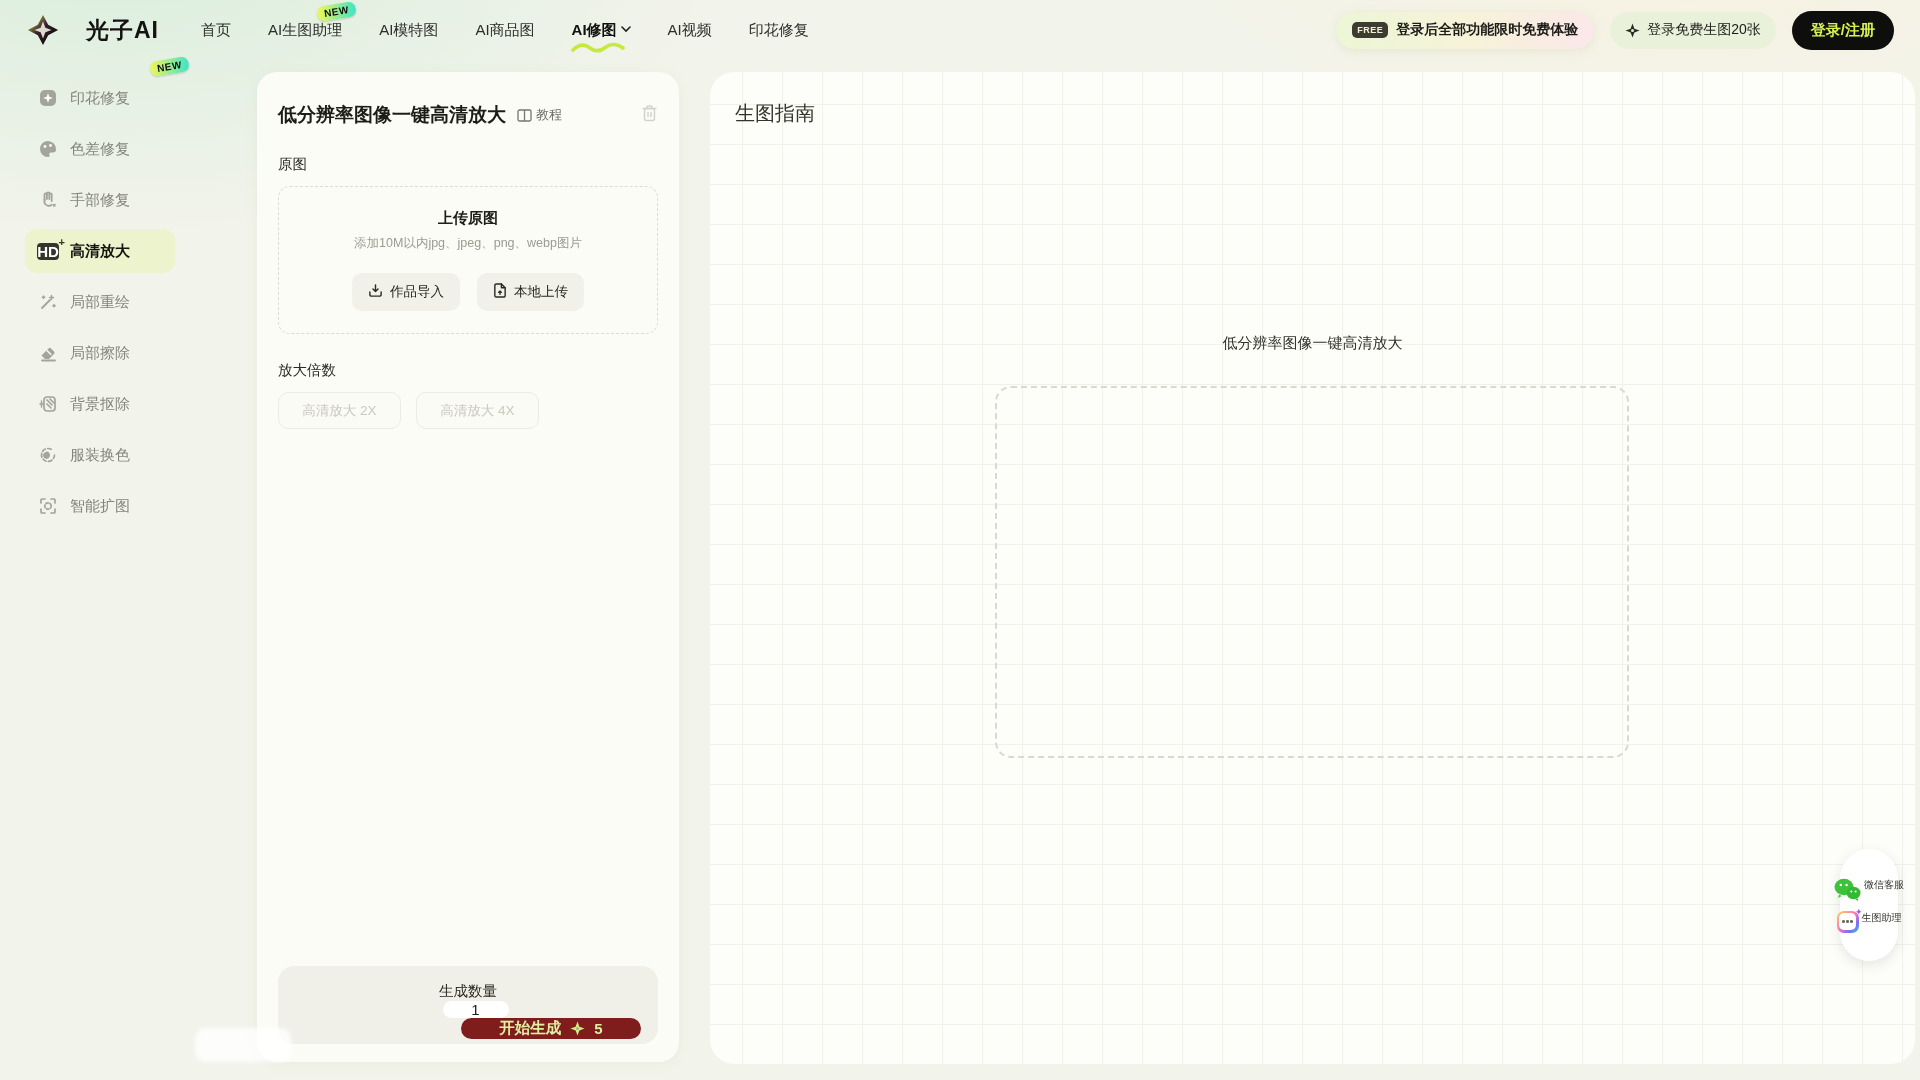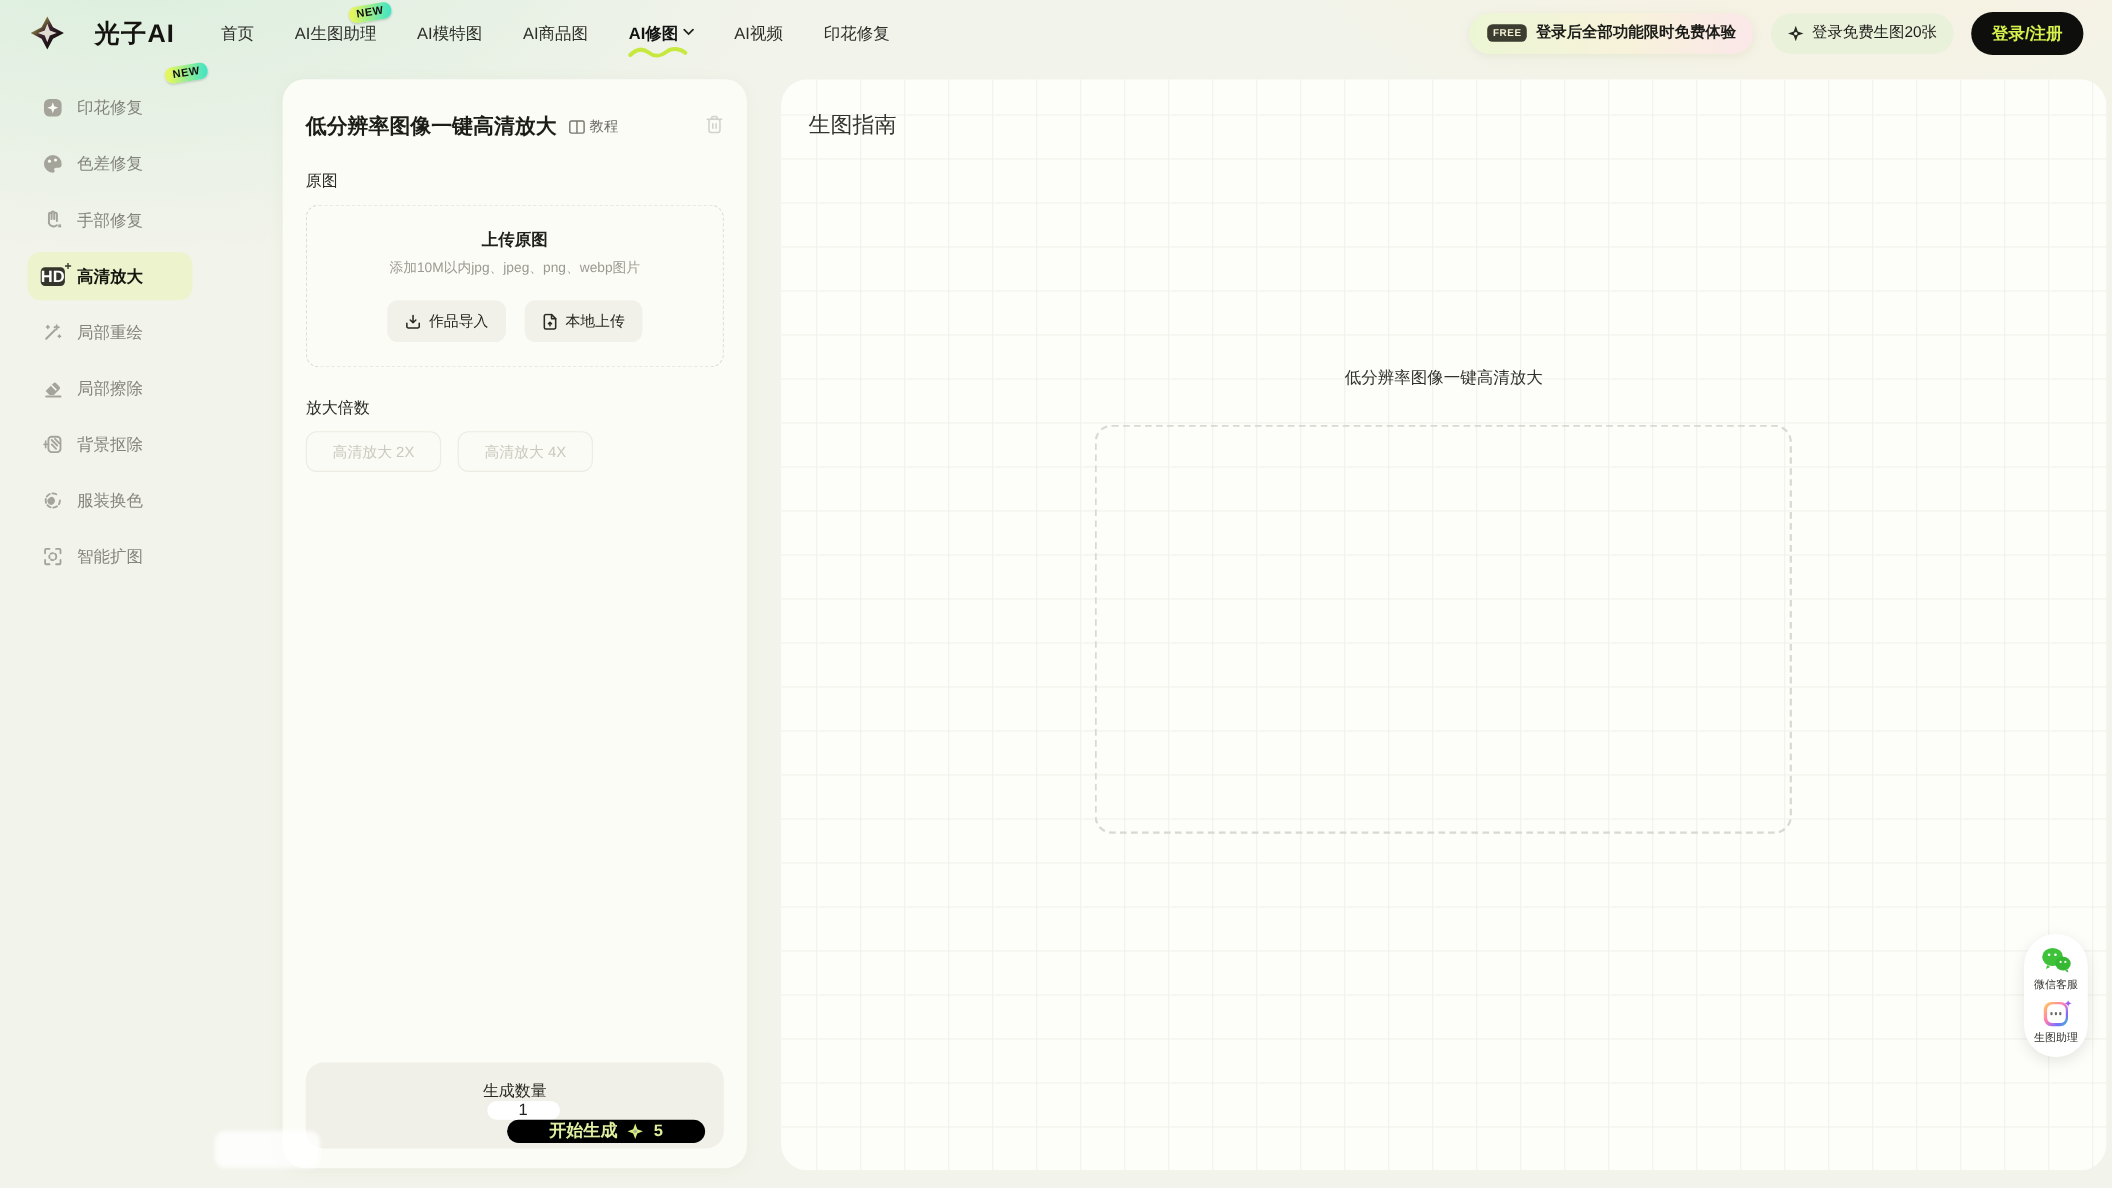--- a/index.html
+++ b/index.html
@@ -67,51 +67,51 @@
   .tool-title { font-size:19px; font-weight:bold; color:#1d1d18; }
   .tutorial { display:flex; align-items:center; gap:4px; margin-left:11px; cursor:pointer; }
   .tutorial span { font-size:13px; color:#6d6d66; }
   .trash { margin-left:auto; cursor:pointer; }
   .section-label { font-size:14.5px; color:#2c2c26; margin-top:27px; }
   .upload-box { margin-top:12px; height:148px; border:1.6px dashed #dcdcd2; border-radius:12px;
     display:flex; flex-direction:column; align-items:center; justify-content:center; cursor:pointer; }
   .upload-title { font-size:15px; font-weight:bold; color:#20201b; }
   .upload-hint { font-size:12.5px; color:#9b9b92; margin-top:7px; }
   .upload-btns { display:flex; gap:17px; margin-top:21px; }
-  .upload-btn { display:flex; align-items:center; gap:7px; background:#f1f1e9; border-radius:10px;
+  .upload-btn { display:flex; align-items:flex-start; gap:7px; background:#f1f1e9; border-radius:10px;
     padding:10px 16px; font-size:13.5px; color:#26261f; cursor:pointer; }
   .scale-row { display:flex; gap:15px; margin-top:12px; }
   .scale-btn { width:123px; height:37px; border:1px solid #ececE2; border-radius:10px;
     background:#fbfbf5; color:#c9c9bf; font-size:13.5px; display:flex; align-items:center; justify-content:center; cursor:pointer; }
   .gen-bar { position:absolute; left:21px; right:21px; bottom:18px; height:78px;
     background:#f0f0e8; border-radius:16px; display:flex; align-items:center; padding:16px 17px;flex-direction:column; }
   .gen-label { font-size:14.5px; color:#2a2a24; }
   .qty-input { width:66px; height:40px; margin-left:15px; border:none; border-radius:11px;
     background:#ffffff; text-align:center; font-size:15px; color:#222; font-family:inherit; }
-  .gen-btn { margin-left:auto; width:180px; height:47px; border-radius:24px; background:#000000;
+  .gen-btn { margin-left:auto; width:180px; height:47px; border-radius:24px; background:#7f1d1d;
     color:#e0f0a2; font-size:15.5px; font-weight:bold; display:flex; align-items:center; justify-content:center; gap:9px; cursor:pointer; }
   .gen-cost { font-size:15px; font-weight:bold; color:#dcefa0; }
 
   
   .results { position:absolute; left:710px; top:72px; width:1205px; height:992px;
     background:#fdfdf9; border-radius:24px; overflow:hidden;
     background-image:
       linear-gradient(#f1f1ea 1px, transparent 1px),
       linear-gradient(90deg, #f1f1ea 1px, transparent 1px);
     background-size:40px 40px; background-position:-8px -8px; }
   .results-title { position:absolute; left:25px; top:28px; font-size:20px; color:#34342e; }
   .ph-text { position:absolute; top:262px; left:0; width:100%; text-align:center; font-size:15px; color:#31312b; }
   .ph-box { position:absolute; left:285px; top:314px; width:634px; height:372px;
     border:2px dashed #d9d9d1; border-radius:16px; }
 
   
   .float-widget { position:absolute; right:22px; top:849px; width:58px; height:112px;
     background:#fff; border-radius:29px; box-shadow:0 4px 14px rgba(0,0,0,.10);
     display:flex; flex-direction:column; align-items:center; justify-content:center; gap:9px; padding:8px 0; }
-  .fw-item { display:flex; flex-direction:column; align-items:center; gap:3px; cursor:pointer; }
+  .fw-item { display:flex; align-items:flex-start; gap:3px; cursor:pointer; }
   .fw-label { font-size:10px; color:#33332d; white-space:nowrap; }
   .ai-chip { position:relative; width:22px; height:22px; border-radius:7px;
     background:linear-gradient(135deg,#ffd24d,#ff7ab5 45%,#7a6cff 75%,#2dd4bf); display:flex; align-items:center; justify-content:center; }
   .ai-chip .inner { width:17px; height:17px; border-radius:5px; background:#fff;
     display:flex; align-items:center; justify-content:center; gap:1.5px; }
   .ai-chip .dot { width:2.5px; height:2.5px; border-radius:50%; background:#6b6b66; }
   .ai-chip .spark { position:absolute; top:-4px; right:-4px; font-size:9px; color:#9a5cf0; }
 
   .fade-blob { position:absolute; left:195px; top:1028px; width:96px; height:34px;
     background:rgba(255,255,255,.8); border-radius:10px; filter:blur(2px); }

